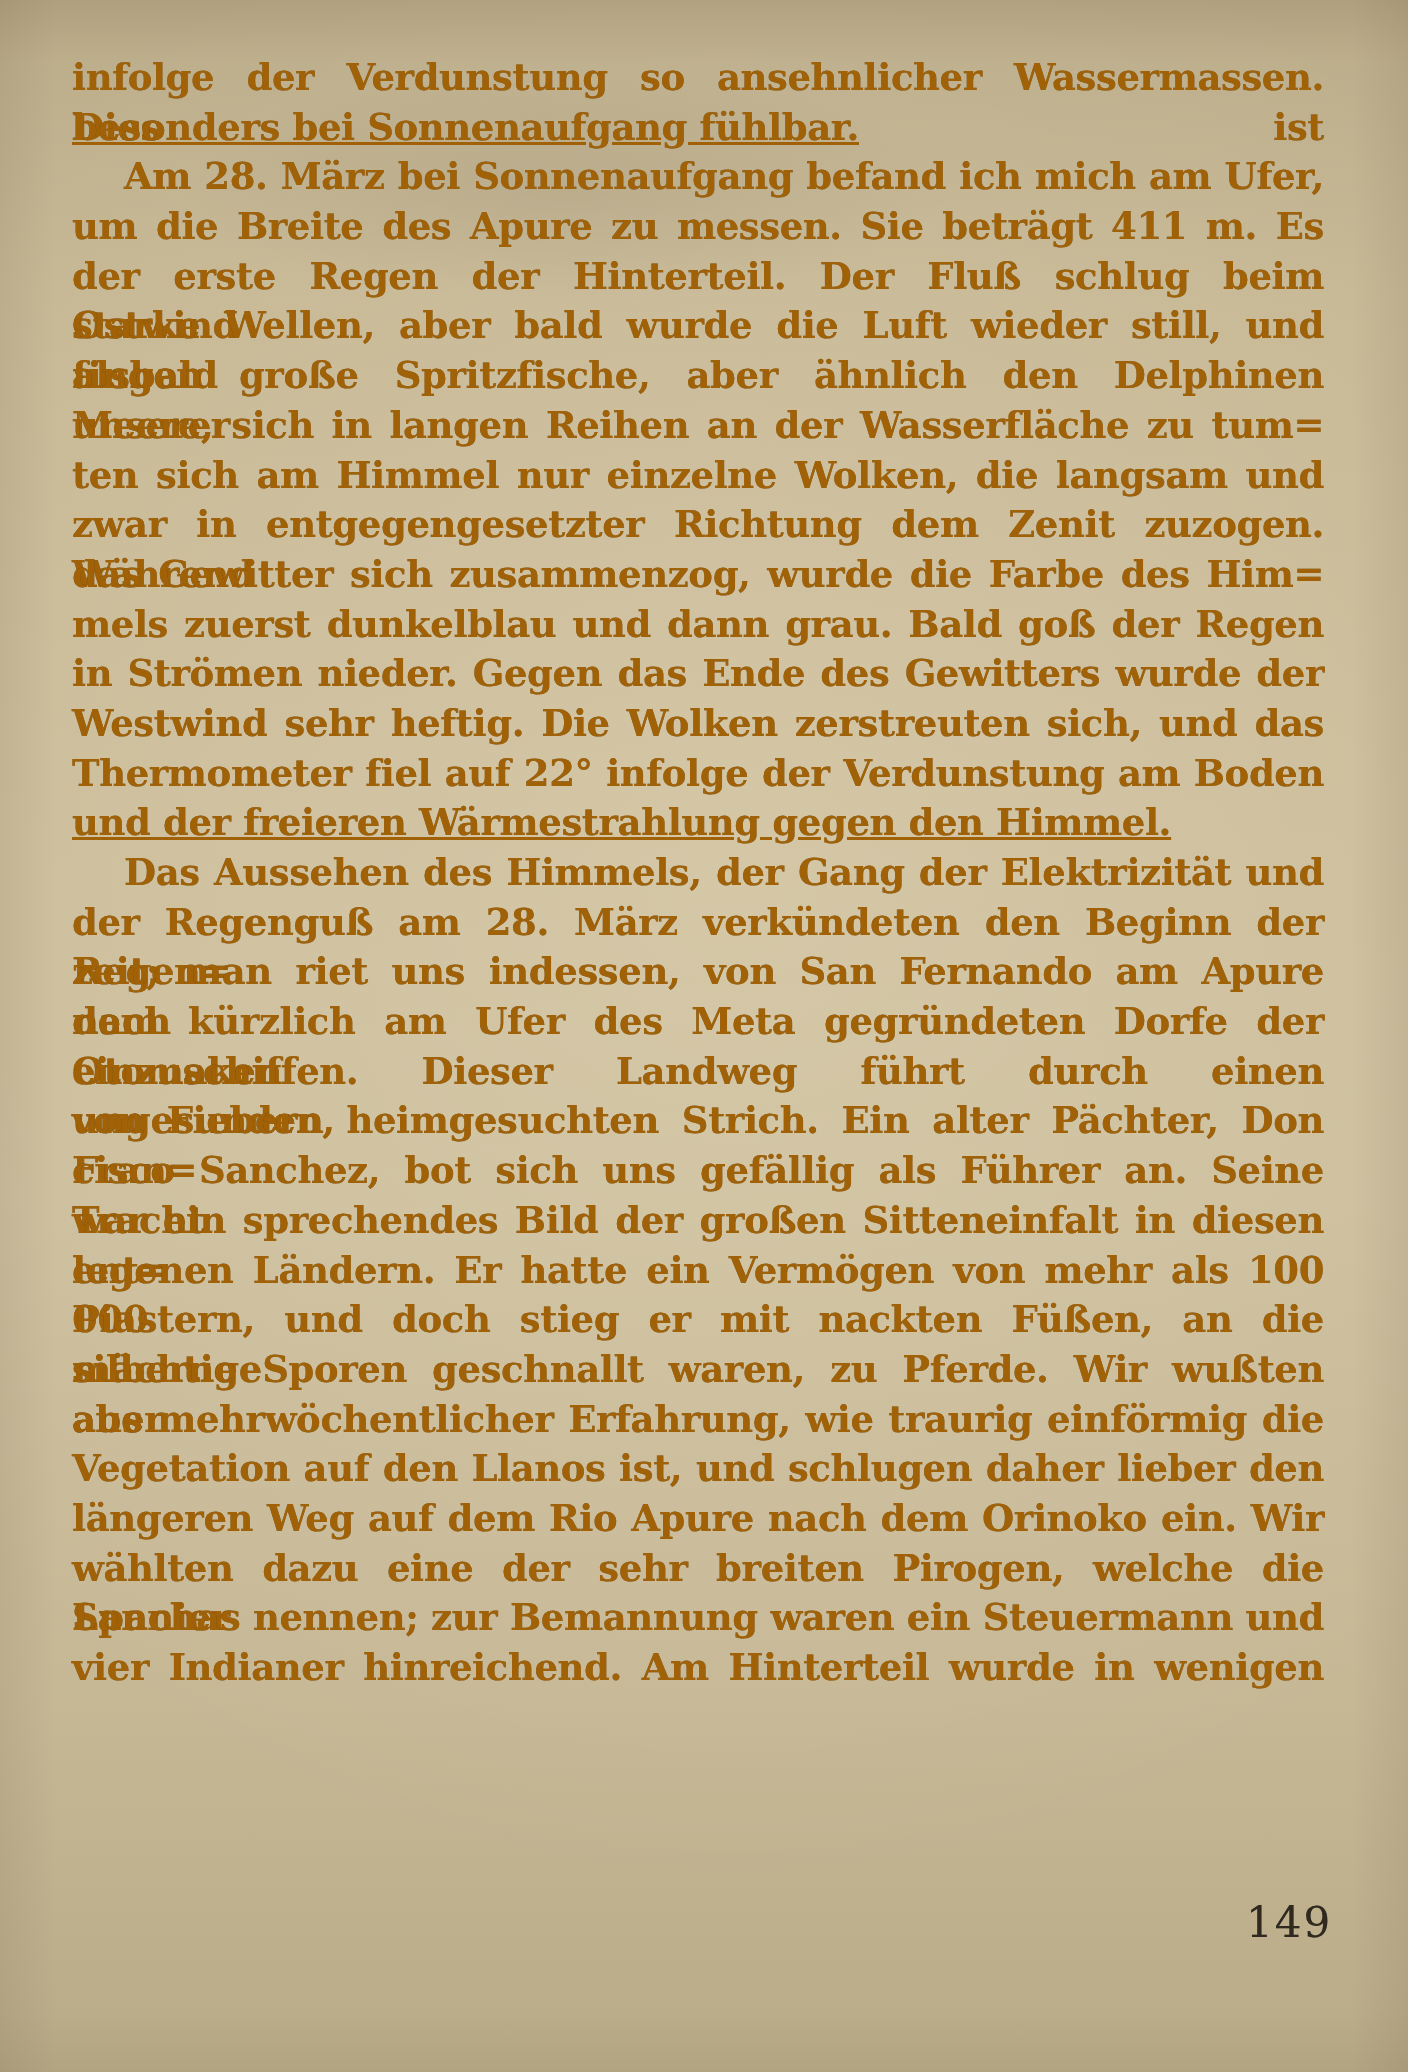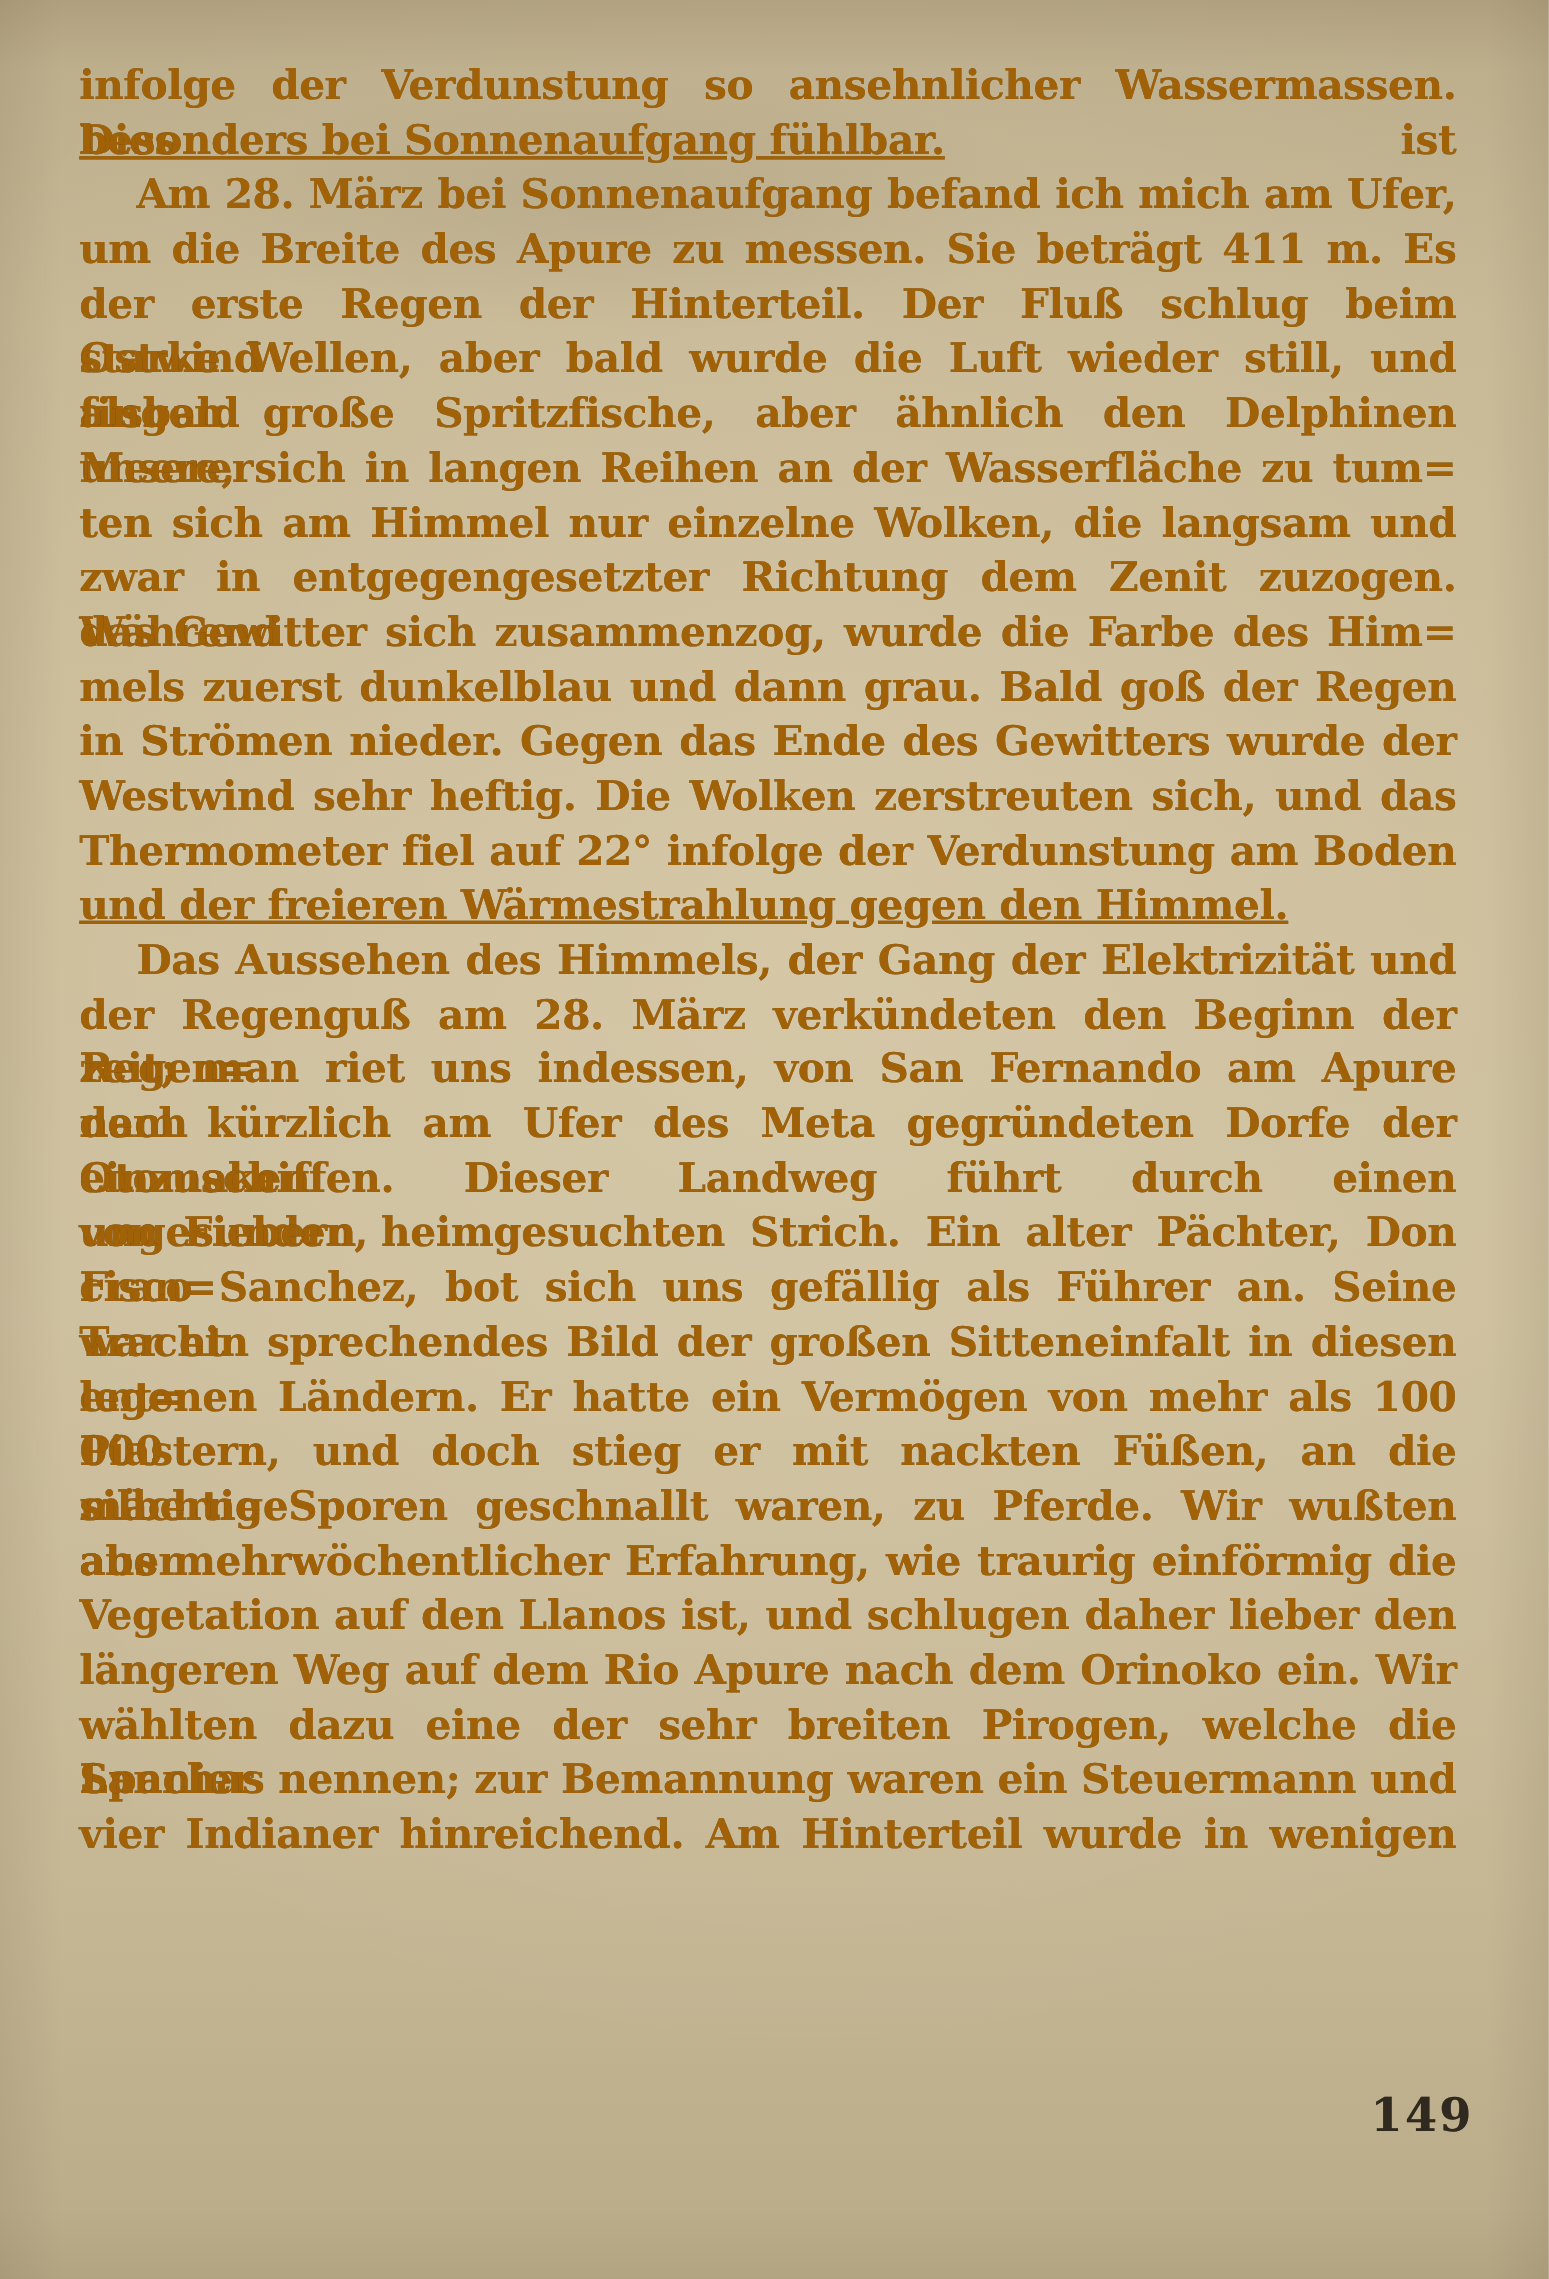--- a/index.html
+++ b/index.html
@@ -49,21 +49,21 @@
   .line.indent {
     text-indent: 52px;
   }
   .page-number {
     position: absolute;
     top: 1898px;
     left: 1246px;
     width: 80px;
     text-align: right;
     font-size: 42px;
-    font-weight: bold;
+    font-weight: normal;
     letter-spacing: 2px;
     color: #2f2920;
     text-shadow: 0 0 0.6px rgba(47, 41, 32, 0.5);
   }
 </style>
 </head>
 <body>
 
 <div class="page-shade"></div>
 

